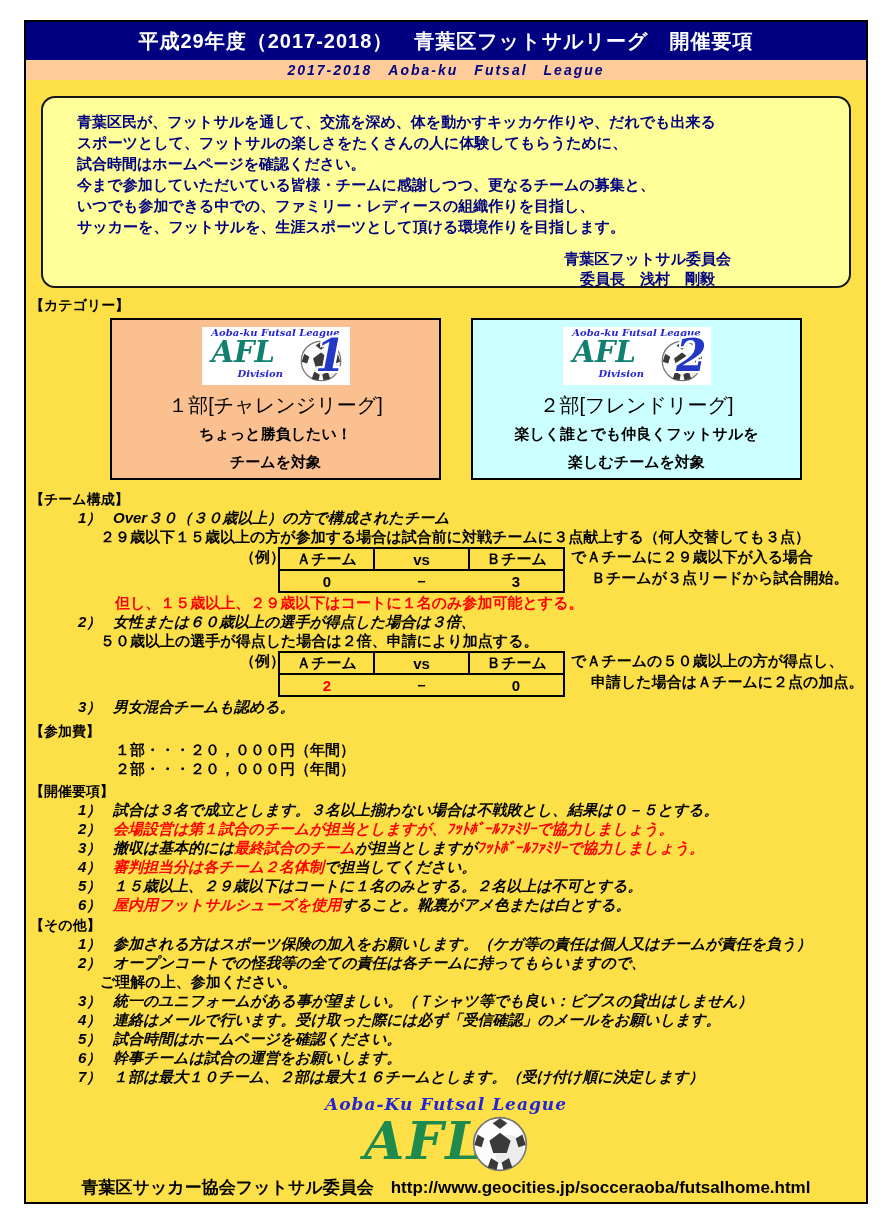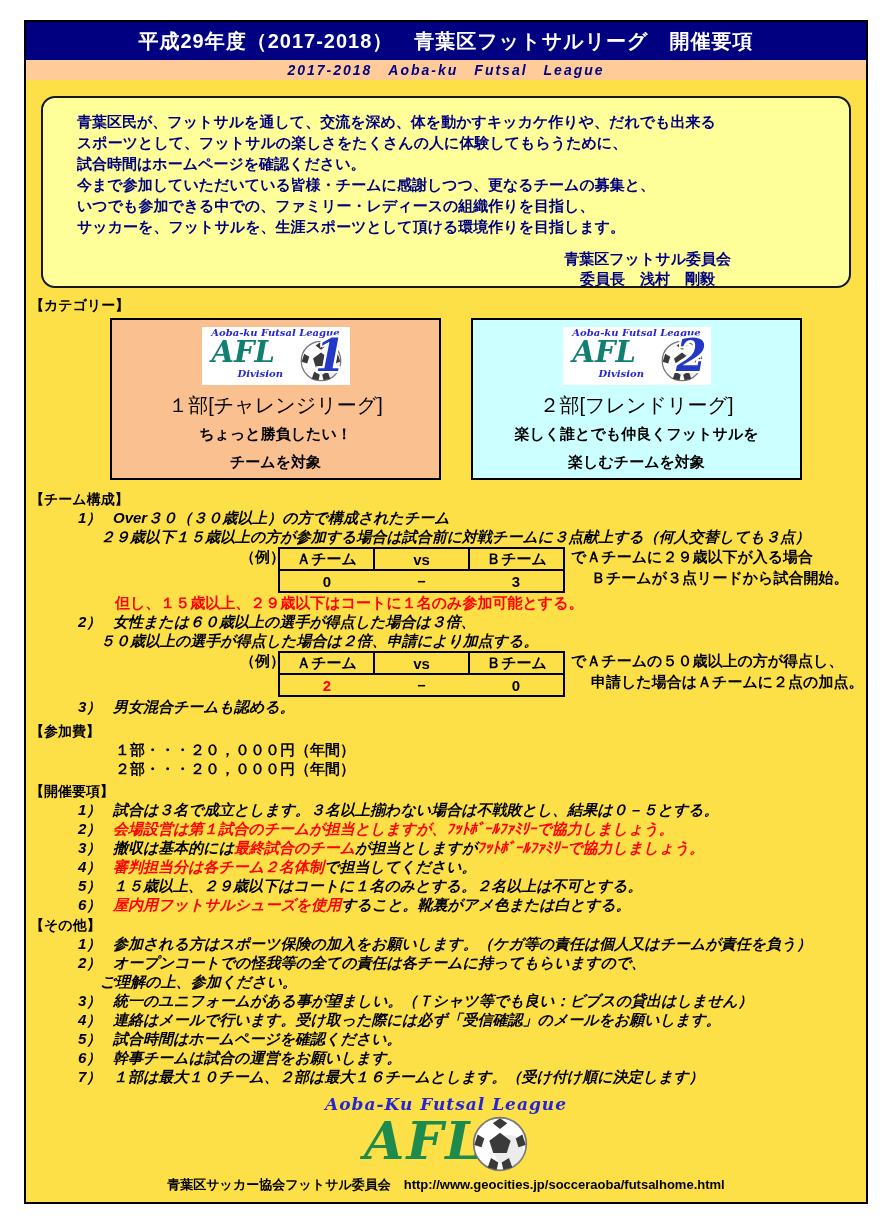--- a/index.html
+++ b/index.html
@@ -50,41 +50,41 @@
     font-style:italic;color:#2438c8;line-height:48px;
     text-shadow:-2px 0 #fff,2px 0 #fff,0 -2px #fff,0 2px #fff,-2px -2px #fff,2px 2px #fff,-2px 2px #fff,2px -2px #fff;}
   .ball-svg{width:100%;height:100%;display:block;}
   .div-title{font-size:20px;margin-top:7px;color:#000;white-space:nowrap;}
   .div-line1{font-size:15px;font-weight:bold;margin-top:6px;color:#000;}
   .div-line2{font-size:15px;font-weight:bold;margin-top:9px;color:#000;}
   
   .body-line{font-size:15px;font-weight:bold;color:#000;line-height:19px;white-space:nowrap;}
   .item-line{padding-left:52px;font-style:italic;}
   .inum{display:inline-block;width:35px;}
-  .cont{padding-left:74px;font-style:italic;}
+  .cont{padding-left:74px;}
   .indent89{padding-left:89px;}
   .red{color:#FF0000;}
   
   .example-row{display:flex;align-items:flex-start;margin:1px 0 0 214px;}
   .ex-label{font-size:15px;font-weight:bold;width:38px;line-height:20px;}
   .score-table{border-collapse:collapse;}
   .score-table td{width:93px;height:20px;text-align:center;font-size:15px;font-weight:bold;padding:0;}
   .th-row td{border:2px solid #000;}
   .val-row td{border-bottom:2px solid #000;}
   .val-row td:first-child{border-left:2px solid #000;}
   .val-row td:last-child{border-right:2px solid #000;}
   .side-notes{margin-left:6px;font-size:15px;font-weight:bold;line-height:20px;white-space:nowrap;}
   .side-notes .s2{padding-left:20px;margin-top:1px;}
   
   .footer-logo{margin-top:8px;text-align:center;font-family:"DejaVu Serif","Liberation Serif",serif;}
   .fl-league{color:#2525d5;font-size:17px;font-weight:bold;font-style:italic;letter-spacing:1px;}
   .fl-row{display:flex;justify-content:center;align-items:center;margin-top:-4px;}
   .fl-abbr{font-size:52px;font-weight:bold;font-style:italic;color:#1f8a4d;letter-spacing:2px;line-height:58px;}
   .fl-ball{width:56px;height:56px;margin-left:-12px;margin-top:6px;}
-  .footer-text{text-align:center;font-size:13px;font-weight:bold;margin-top:4px;color:#000;white-space:nowrap;}
+  .footer-text{text-align:center;font-size:17px;font-weight:bold;margin-top:4px;color:#000;white-space:nowrap;}
 </style>
 </head>
 <body>
 
 <div class="page">
 
   <div class="title-bar">平成29年度（2017-2018）　青葉区フットサルリーグ　開催要項</div>
   <div class="subtitle-bar">2017-2018　Aoba-ku　Futsal　League</div>
 
   <div class="intro-box">

